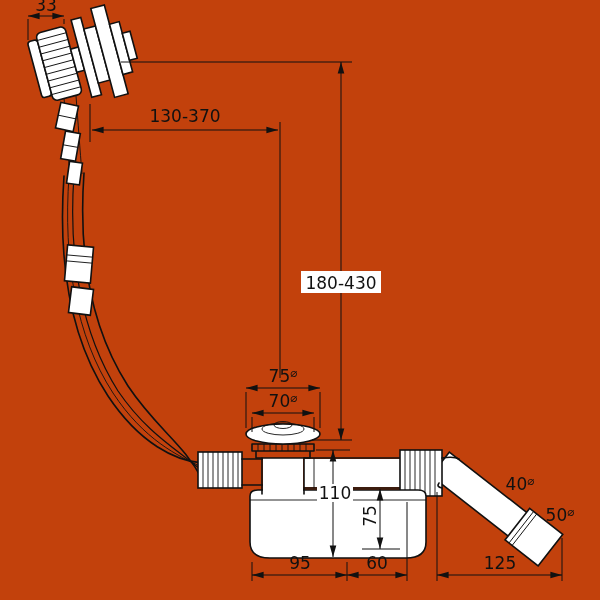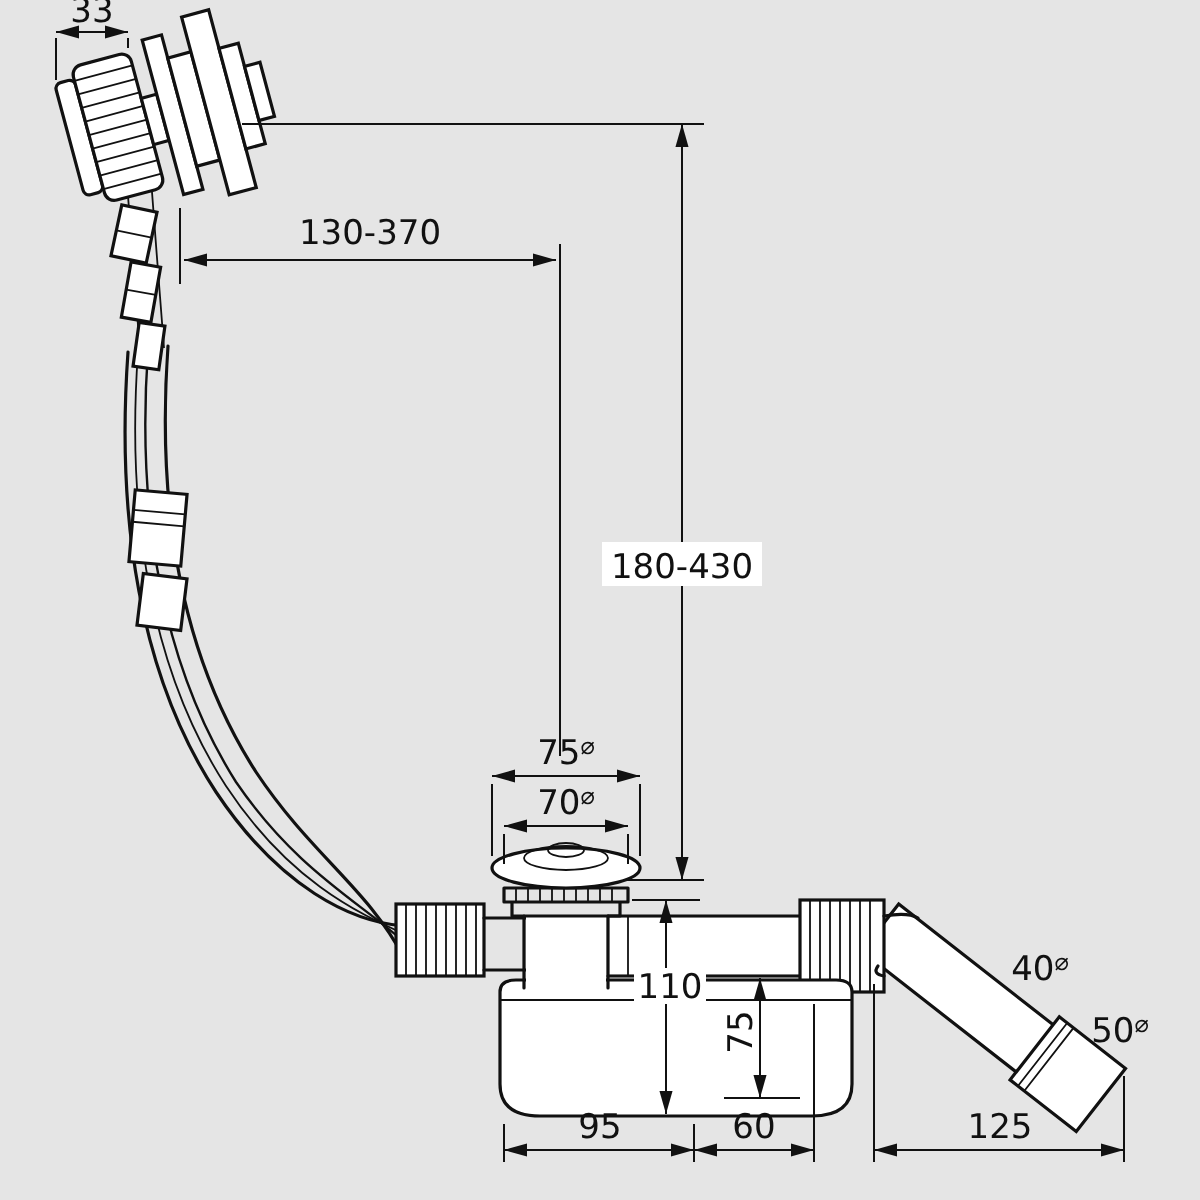--- a/index.html
+++ b/index.html
@@ -1,16 +1,16 @@
 <!DOCTYPE html>
 <html><head>
 <meta charset="utf-8">
 <style>
   html,body{margin:0;padding:0;background:#ffffff}
-  .canvas{position:relative;width:600px;height:600px;background:#e5e5e5;font-family:"DejaVu Sans",sans-serif;overflow:hidden}
+  .canvas{position:relative;width:600px;height:600px;background:#c2410c;font-family:"DejaVu Sans",sans-serif;overflow:hidden}
   svg{position:absolute;left:0;top:0}
   .out{fill:none;stroke:#111;stroke-width:1.6;stroke-linecap:round}
   .mid{fill:none;stroke:#111;stroke-width:1.2;stroke-linecap:round}
   .thin{fill:none;stroke:#111;stroke-width:0.9}
   .fillw{fill:#fff;stroke:#111;stroke-width:1.6}
   .mask{fill:#fff;stroke:none}
   .dim{fill:none;stroke:#111;stroke-width:1}
   .lab{font-size:17px;fill:#111}
   .sym{font-size:12px}
 </style>

